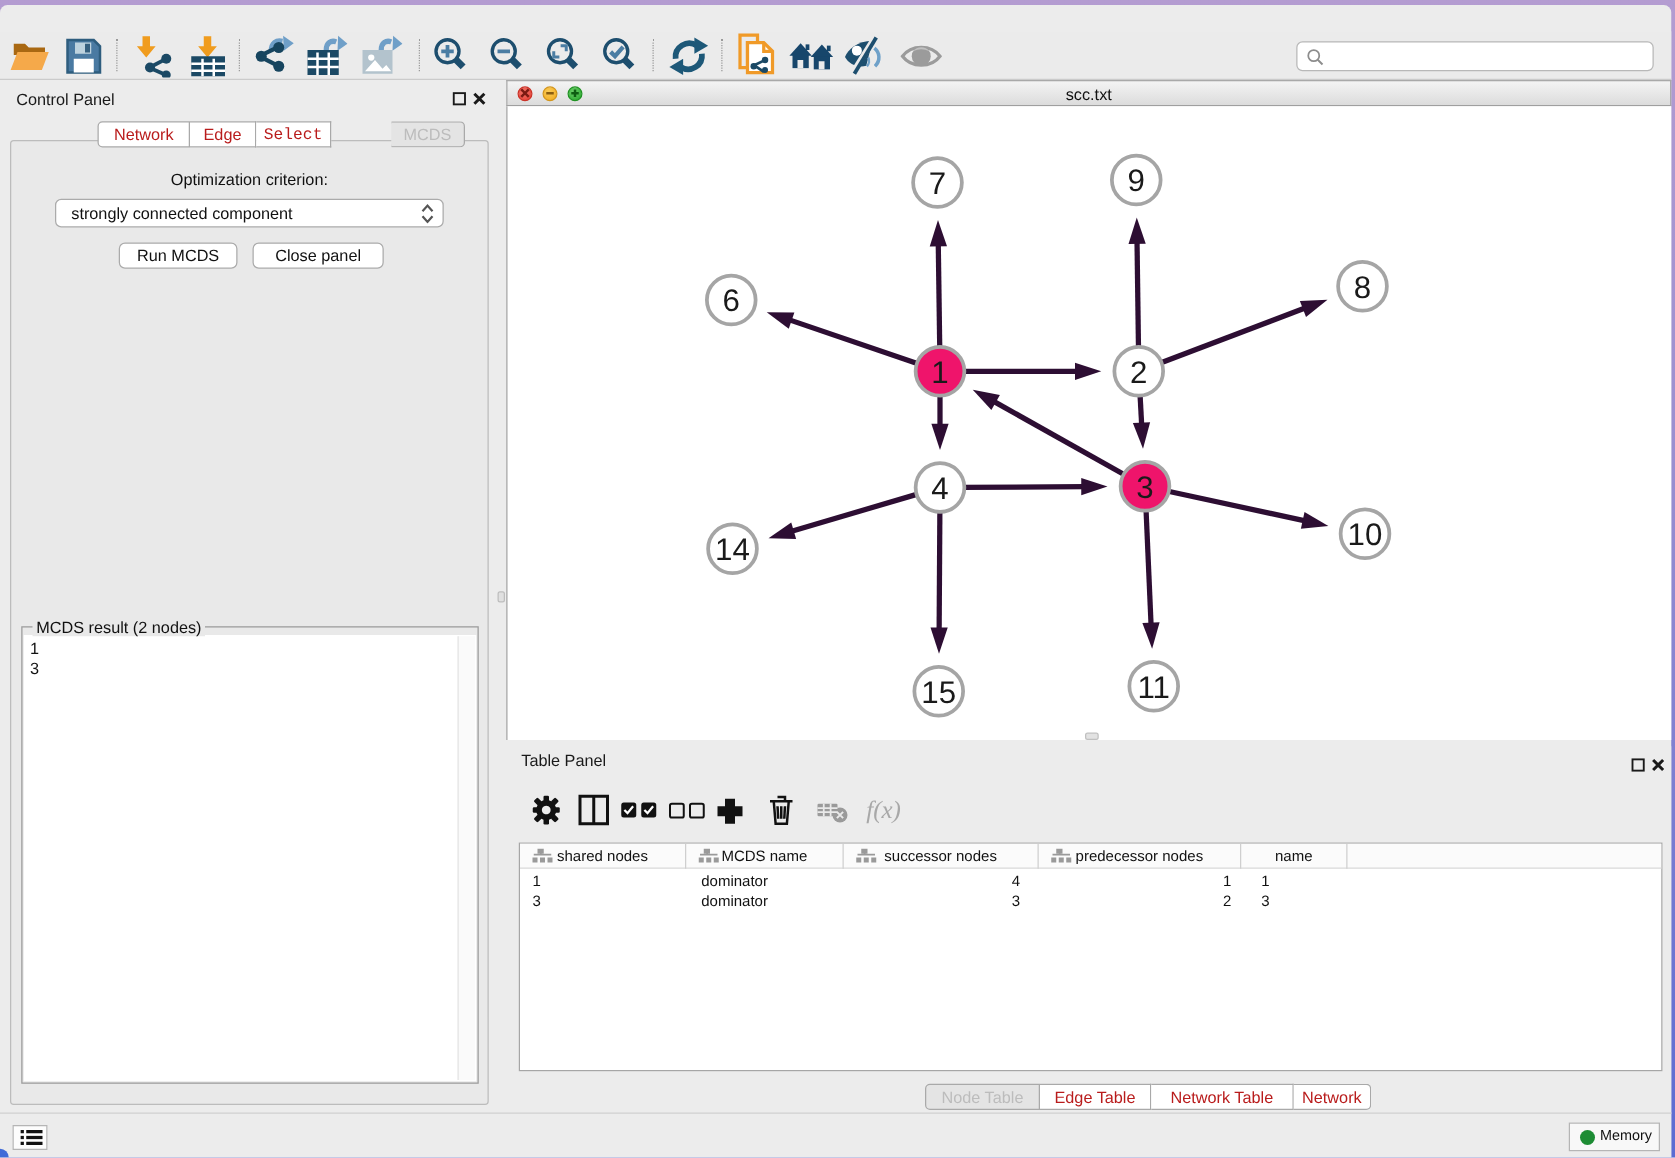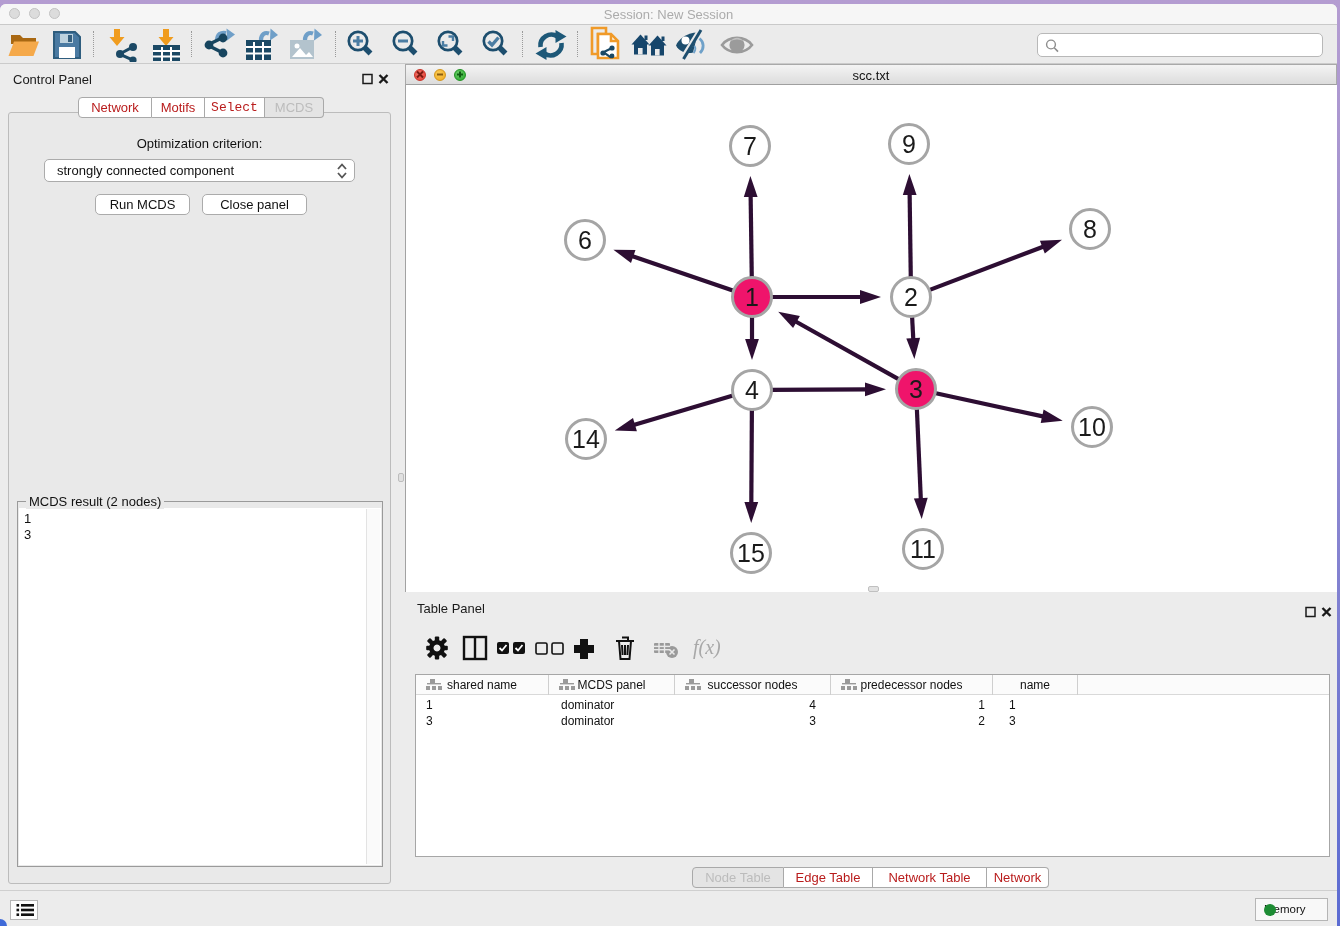--- a/index.html
+++ b/index.html
@@ -14,21 +14,21 @@
 .tsep { position:absolute; top:6px; height:26px; width:0; border-left:1px dotted #9a9a9a; }
 #search { position:absolute; left:1037px; top:8px; width:286px; height:24px; background:#fff; border:1px solid #b8b8b8; border-radius:5px; }
 
 #cpanel { position:absolute; left:0; top:60px; width:392px; height:831px; background:#ececec; }
 #cphead { position:absolute; left:13px; top:8px; font-size:13px; color:#1a1a1a; }
 .panebtns { position:absolute; top:8px; }
 #cptabs { position:absolute; left:78px; top:33px; height:21px; font-size:13px; z-index:3; }
 .tab { float:left; height:21px; line-height:20px; text-align:center; background:#fff; border:1px solid #a9a9a9; border-left:none; color:#b91c1c; }
 .tab.first { border-left:1px solid #a9a9a9; border-radius:4px 0 0 4px; }
 .tab.last { border-radius:0 4px 4px 0; }
-.tab.sel { background:#e4e4e4; color:#bcbcbc; }
+.tab.sel { background:#e4e4e4; color:#bcbcbc;margin-left:48px; }
 #cpinner { position:absolute; left:8px; top:48px; width:383px; height:772px; background:#e9e9e9; border:1px solid #bcbcbc; border-radius:3px; }
 #optlabel { position:absolute; left:0; top:23px; width:100%; text-align:center; font-size:13px; color:#111; }
 #dropdown { position:absolute; left:35px; top:46px; width:311px; height:23px; background:#fff; border:1px solid #ababab; border-radius:5px; font-size:13px; line-height:21px; padding-left:12px; color:#111; }
 .btn { position:absolute; top:81px; height:21px; background:#fff; border:1px solid #ababab; border-radius:5px; font-size:13px; text-align:center; line-height:19px; color:#111; }
 #grpbox { position:absolute; left:8px; top:388px; width:366px; height:366px; border:1px solid #9a9a9a; }
 #grplabel { position:absolute; left:8px; top:-8px; background:#e9e9e9; padding:0 3px; font-size:13px; color:#111; }
 #grptext { position:absolute; left:1px; top:6px; right:1px; bottom:1px; background:#fff; font-size:13px; color:#111; line-height:16px; padding:3px 0 0 5px; }
 #grpscroll { position:absolute; right:1px; top:1px; bottom:1px; width:14px; background:#fafafa; border-left:1px solid #e3e3e3; }
 
 #netwin { position:absolute; left:405px; top:60px; width:932px; height:528px; }
@@ -41,32 +41,26 @@
 #tphead { position:absolute; left:12px; top:4px; font-size:13px; color:#1a1a1a; }
 #ttoolbar { position:absolute; left:10px; top:31px; width:912px; height:42px; }
 #ttable { position:absolute; left:10px; top:77px; width:915px; height:183px; background:#fff; border:1px solid #a6a6a6; font-size:12px; }
 #thead { position:absolute; left:0; top:0; width:100%; height:20px; background:#fbfbfb; border-bottom:1px solid #d9d9d9; }
 .th { position:absolute; top:0; height:20px; border-right:1px solid #cfcfcf; text-align:center; line-height:20px; color:#111; }
 .td { position:absolute; height:16px; line-height:16px; color:#111; }
 #btabs { position:absolute; left:287px; top:270px; height:21px; font-size:13px; z-index:3; }
 
 #statusbar { position:absolute; left:0; top:886px; width:100%; height:36px; background:#ececec; border-top:1px solid #cfcfcf; }
 #listbtn { position:absolute; left:10px; top:9px; width:28px; height:20px; background:#fdfdfd; border:1px solid #b5b5b5; }
-#membtn { position:absolute; left:1255px; top:7px; width:73px; height:23px; background:#f8f8f8; border:1px solid #b5b5b5; font-size:11.5px; line-height:21px; color:#111; padding-left:8px; }
+#membtn { position:absolute; left:1255px; top:7px; width:73px; height:23px; background:#f8f8f8; border:1px solid #b5b5b5; font-size:11.5px; line-height:21px; color:#111; padding-left:24px; }
 #memdot { position:absolute; left:8px; top:5px; width:12px; height:12px; border-radius:50%; background:#1d8c34; }
 </style>
 </head>
 <body>
 <div id="win">
-  <div id="titlebar">
-    <div class="tl" style="left:9px;"></div>
-    <div class="tl" style="left:29px;"></div>
-    <div class="tl" style="left:49px;"></div>
-    <div id="title">Session: New Session</div>
-  </div>
   <div id="toolbar">
     <svg class="ticon" style="left:7px;" width="34" height="34" viewBox="0 0 34 34">
       <path d="M4,7 h9 l3,3 h13 v6 H4 Z" fill="#a96812"></path>
       <path d="M1.5,28 L7,13.5 H32 L26.5,28 Z" fill="#f5a94a"></path>
     </svg>
     <svg class="ticon" style="left:50px;" width="34" height="34" viewBox="0 0 34 34">
       <path d="M4,4 H25 L30,9 V30 H4 Z" fill="#4a7aa2" stroke="#2e5d7e" stroke-width="2"></path>
       <rect x="10" y="6" width="13" height="9" fill="#bdd2de"></rect>
       <rect x="18" y="7" width="4" height="7" fill="#355f7e"></rect>
       <rect x="9" y="19" width="16" height="11" fill="#fff"></rect>
@@ -197,21 +191,21 @@
     </div>
   </div>
   <div id="cpanel">
     <div id="cphead">Control Panel</div>
     <div class="panebtns" style="left:361px;"><svg width="30" height="14" viewBox="0 0 30 14">
       <rect x="2" y="2.5" width="9" height="9" fill="none" stroke="#1a1a1a" stroke-width="1.5"></rect>
       <path d="M18.5,3 L26.5,11 M26.5,3 L18.5,11" stroke="#1a1a1a" stroke-width="2.4"></path>
     </svg></div>
     <div id="cptabs">
       <div class="tab first" style="width:74px;">Network</div>
-      <div class="tab" style="width:53px;">Motifs</div>
+      <div class="tab" style="width:53px;">Edge</div>
       <div class="tab" style="width:60px;font-family:Liberation Mono, monospace;">Select</div>
       <div class="tab last sel" style="width:59px;">MCDS</div>
     </div>
     <div id="cpinner">
       <div id="optlabel">Optimization criterion:</div>
       <div id="dropdown">strongly connected component<svg width="12" height="16" viewBox="0 0 12 16" style="position:absolute;right:6px;top:3px;">
       <path d="M2,6 L6,1.5 L10,6 M2,10 L6,14.5 L10,10" fill="none" stroke="#555" stroke-width="1.8"></path>
     </svg></div>
       <div class="btn" style="left:86px; width:95px;">Run MCDS</div>
       <div class="btn" style="left:193px; width:105px;">Close panel</div>
@@ -349,22 +343,22 @@
             <line x1="237" y1="21.7" x2="253" y2="21.7"></line>
         <line x1="242" y1="15" x2="242" y2="25"></line>
             <line x1="247.5" y1="15" x2="247.5" y2="25"></line>
         <path d="M252.5,21.5 l5,5 M257.5,21.5 l-5,5" stroke-width="1.6"></path>
       </g>
       <text x="276" y="26" font-family="Liberation Serif, serif" font-style="italic" font-size="20" fill="#a8a8a8">f(x)</text>
     </svg>
       </div>
     <div id="ttable">
       <div id="thead">
-        <div class="th" style="left:0; width:133px;">shared name</div>
-        <div class="th" style="left:133px; width:126px;">MCDS panel</div>
+        <div class="th" style="left:0; width:133px;">shared nodes</div>
+        <div class="th" style="left:133px; width:126px;">MCDS name</div>
         <div class="th" style="left:259px; width:156px;">successor nodes</div>
         <div class="th" style="left:415px; width:162px;">predecessor nodes</div>
         <div class="th" style="left:577px; width:85px;">name</div>
         <svg width="600" height="20" viewBox="0 0 600 20" style="position:absolute;left:0;top:0;">
           <g fill="#9a9a9a">
             <g id="tree1">
                 <rect x="14" y="4" width="5" height="4"></rect>
                 <rect x="10" y="11" width="4" height="4"></rect>
                 <rect x="16" y="11" width="4" height="4"></rect>
                 <rect x="22" y="11" width="4" height="4"></rect>

